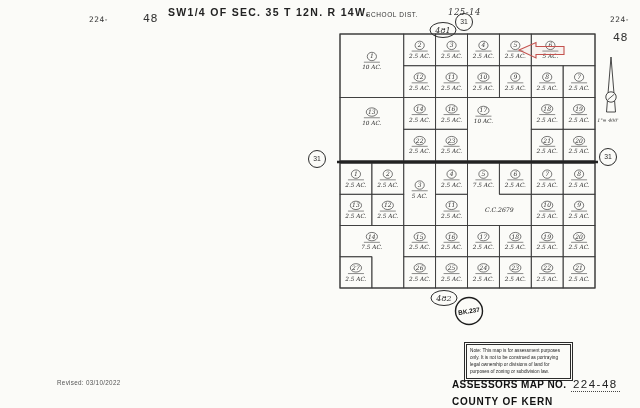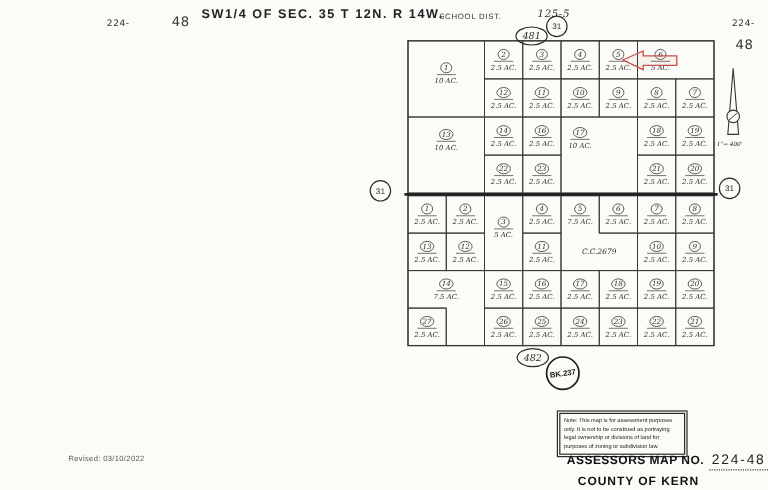--- a/index.html
+++ b/index.html
@@ -19,39 +19,39 @@
   .school-value{font-family:"DejaVu Serif", serif;font-style:italic;font-size:8.5px;color:#333;letter-spacing:.5px;}
   
   #mapsvg{position:absolute;left:0;top:0;}
   
   .notebox{
     left:466px;top:344px;width:97px;height:29px;
     border:1px solid #2a2a2a;outline:1px solid #2a2a2a;outline-offset:1px;
     padding:2px 3px;background:#fbfbf8;
     font-size:4.7px;line-height:1.5;color:#222;text-align:left;
   }
-  .assessors-line{left:452px;top:374px;width:188px;white-space:nowrap;text-align:right;}
+  .assessors-line{left:452px;top:374px;width:188px;white-space:nowrap;}
   .assessors-label{font-size:10px;font-weight:bold;letter-spacing:.4px;color:#111;}
   .assessors-number{
     font-size:11.5px;color:#222;letter-spacing:1.5px;
     border-bottom:1.5px dotted #444;padding:0 2px 1px 2px;
   }
-  .county-line{left:452px;top:396px;width:160px;text-align:center;
+  .county-line{left:452px;top:396px;width:160px;
     font-size:10px;font-weight:bold;letter-spacing:.8px;color:#111;}
   .revised{left:57px;top:379px;font-size:6.3px;color:#555;letter-spacing:.3px;}
 </style>
 </head>
 <body>
 
 <div class="abs sheetnum" style="left:57px;top:7px;"><span class="sm">224-</span><span class="lg">48</span></div>
 
 <div class="abs map-title" style="left:168px;top:6px;">SW1/4 OF SEC. 35 T 12N. R 14W.</div>
 
 <div class="abs school-label" style="left:366px;top:11px;">SCHOOL DIST.</div>
-<div class="abs school-value" style="left:448px;top:7px;">125-5</div>
+<div class="abs school-value" style="left:448px;top:7px;">125-14</div>
 
 <div class="abs sheetnum" style="left:578px;top:7px;"><span class="sm">224-</span><span class="lg">48</span></div>
 
 <svg id="mapsvg" width="640" height="408" viewBox="0 0 640 408">
     <rect x="340" y="34" width="63.75" height="63.5" fill="none" stroke="#3a3a3a" stroke-width="0.8"></rect>
     <ellipse cx="371.875" cy="56.4875" rx="4.6" ry="4.2" fill="none" stroke="#3f3f3f" stroke-width="0.7"></ellipse>
     <text x="371.875" y="58.387499999999996" font-size="6" text-anchor="middle" fill="#2d2d2d" font-family="&quot;DejaVu Serif&quot;, serif" font-style="italic">1</text>
     <line x1="363.875" y1="62.1875" x2="379.875" y2="62.1875" stroke="#3f3f3f" stroke-width="0.6"></line>
     <text x="371.875" y="69.1875" font-size="5.8" text-anchor="middle" fill="#2d2d2d" font-family="&quot;DejaVu Serif&quot;, serif" font-style="italic">10 AC.</text>
     <rect x="403.75" y="34" width="31.875" height="31.75" fill="none" stroke="#3a3a3a" stroke-width="0.8"></rect>

